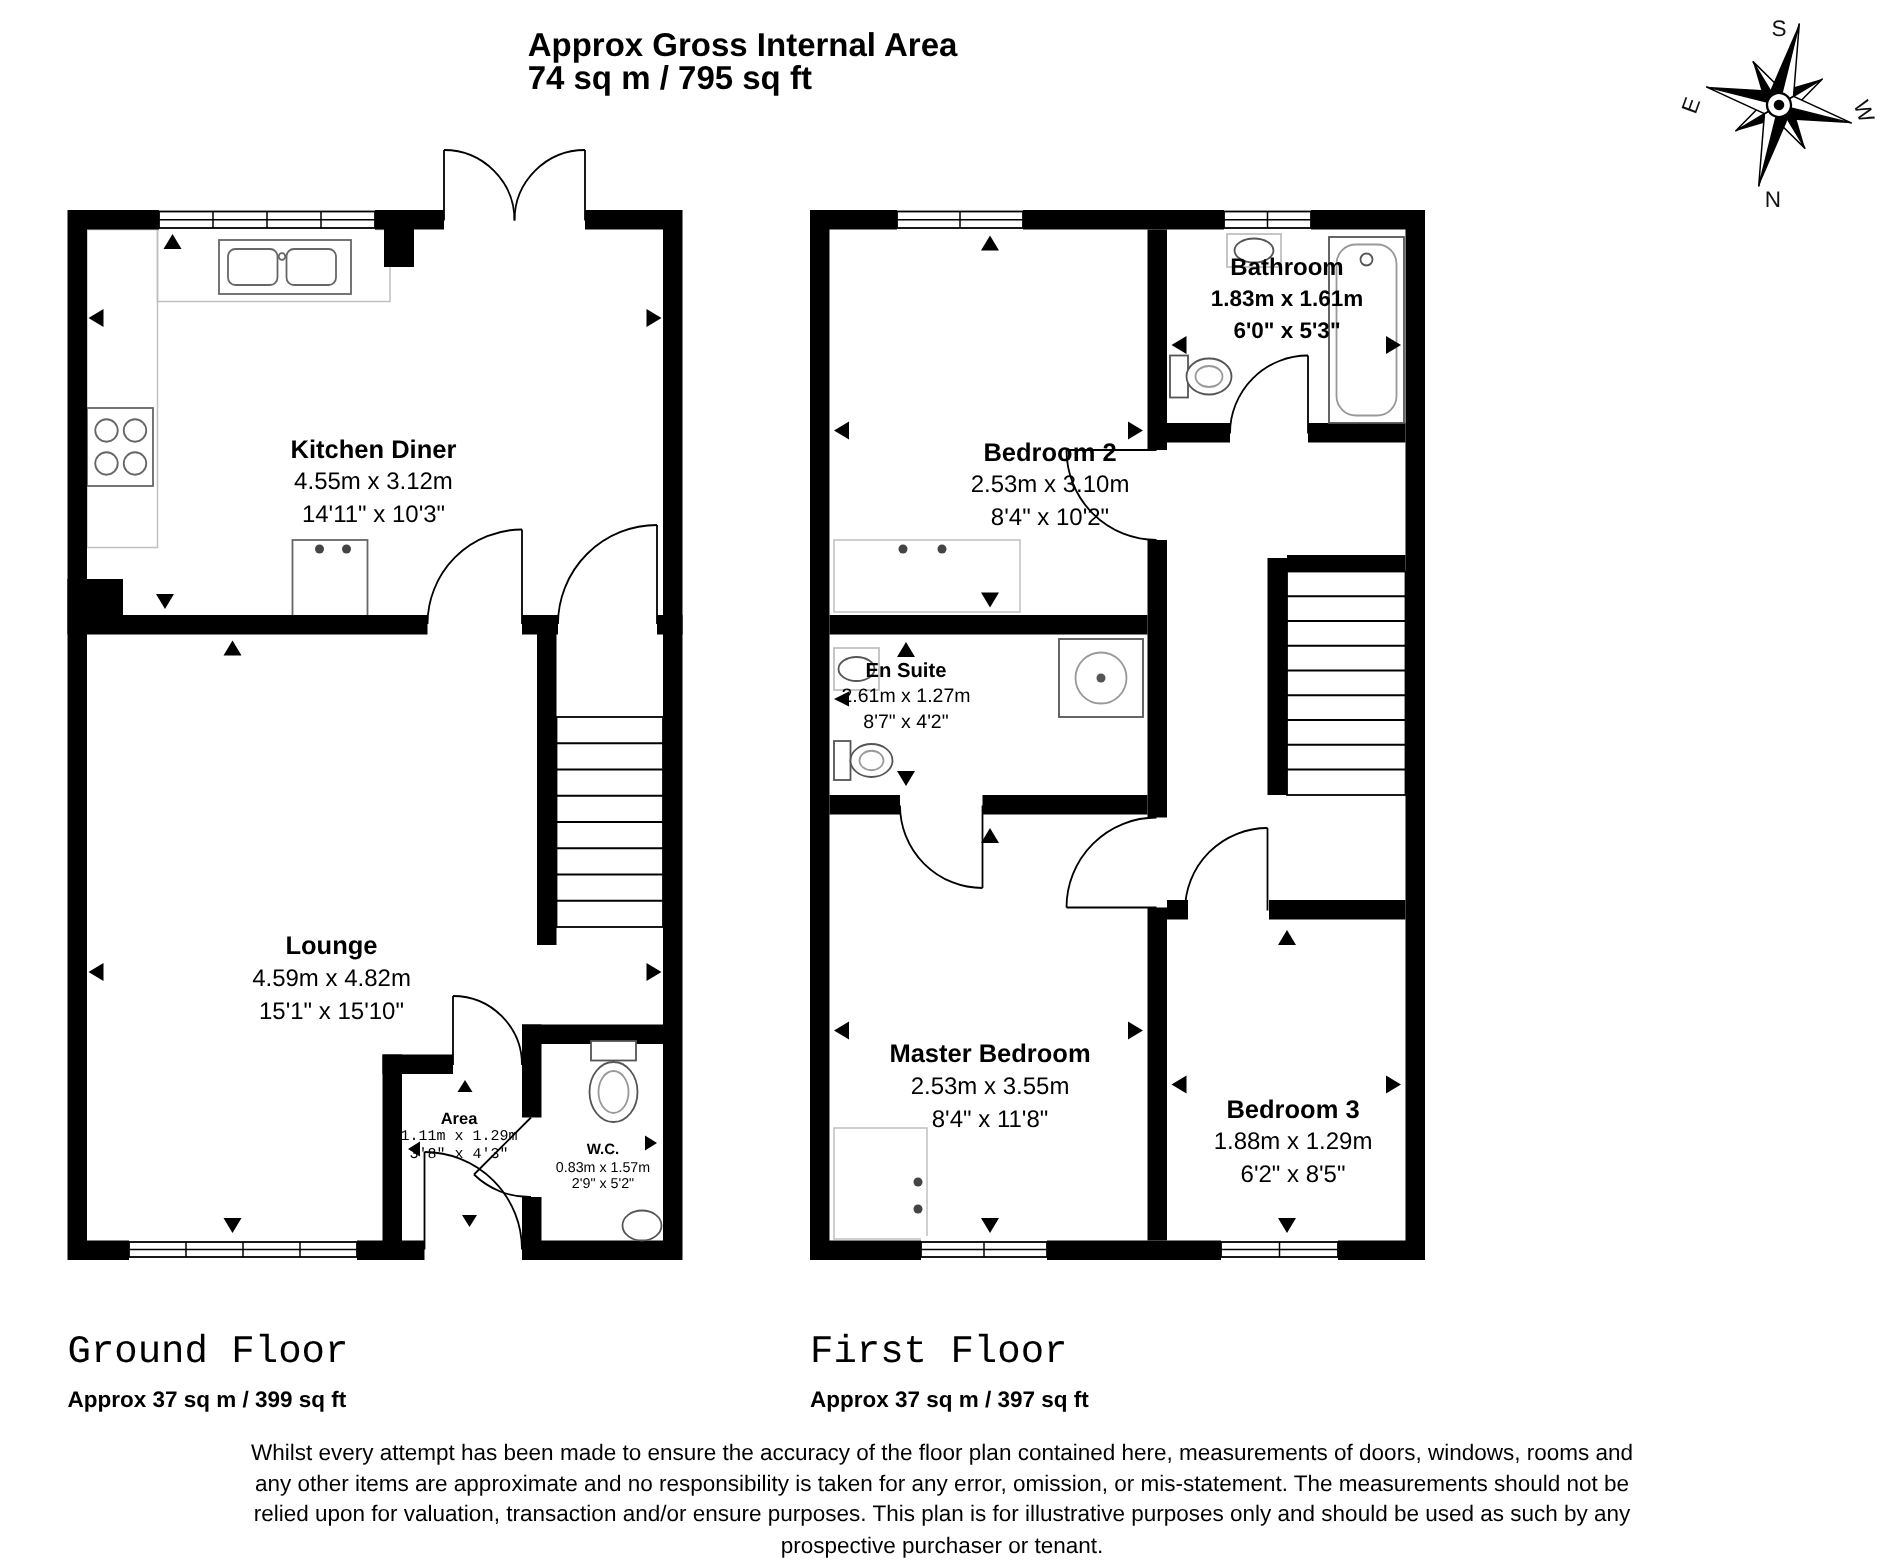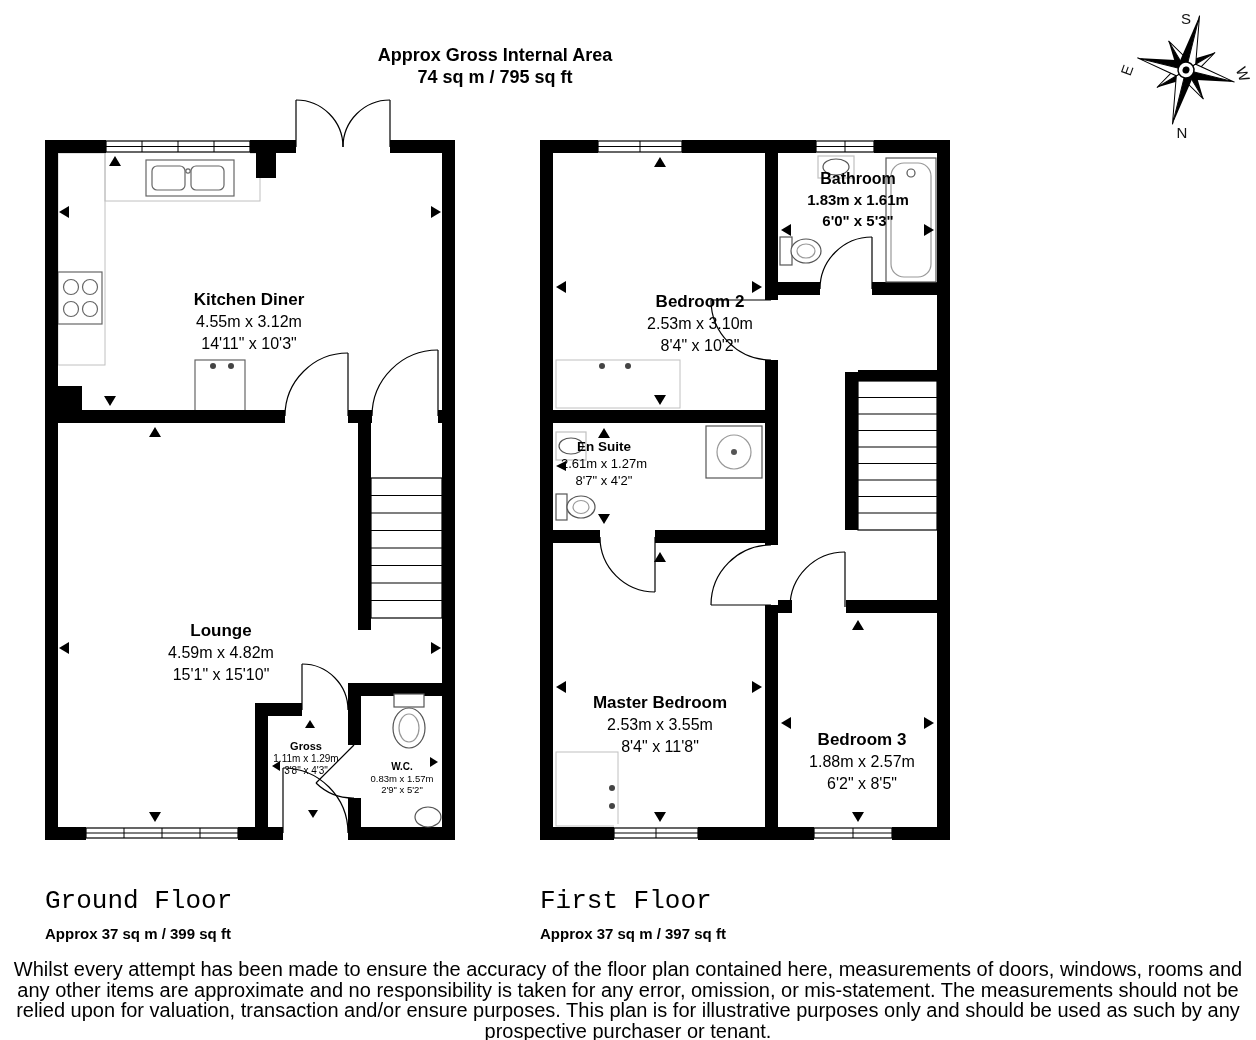--- a/index.html
+++ b/index.html
@@ -2,41 +2,41 @@
 <html><head>
 <meta charset="utf-8">
 <style>
   html,body{margin:0;padding:0;}
   body{
     width:1256px;height:1040px;position:relative;background:#fff;color:#000;
     font-family:"Liberation Sans",sans-serif;overflow:hidden;
   }
   .plan-svg{position:absolute;left:0;top:0;}
   .header{
-    position:absolute;left:495px;top:44px;transform:translateX(-50%);
-    text-align:center;font-weight:bold;font-size:18px;line-height:22px;white-space:nowrap;
+    position:absolute;left:495px;top:19px;transform:translateX(-50%);
+    font-weight:bold;font-size:22px;line-height:22px;white-space:nowrap;
   }
   .room-label{position:absolute;transform:translateX(-50%);text-align:center;white-space:nowrap;}
   .room-name{font-weight:bold;}
   .lg .room-name{font-size:17px;line-height:22px;margin-top:40px;}
   .lg .room-dims{font-size:16px;line-height:22px;}
   .ml .room-name{font-size:16px;line-height:21px;}
   .ml .room-dims{font-size:15px;line-height:21px;font-weight:bold;}
   .md .room-name{font-size:13.5px;line-height:17px;}
   .md .room-dims{font-size:13px;line-height:17px;}
   .sm .room-name{font-size:11px;line-height:13px;}
-  .sm .room-dims{font-size:10px;line-height:12px;}
+  .sm .room-dims{font-size:10px;line-height:12px;font-family:Liberation Mono, monospace;}
   .xs .room-name{font-size:10px;line-height:12px;}
   .xs .room-dims{font-size:9.5px;line-height:11px;}
   .floor-label{position:absolute;}
   .floor-name{font-size:26px;font-family:Liberation Mono, monospace;}
   .floor-area{font-size:15px;font-weight:bold;margin-top:9px;}
   .disclaimer{
     position:absolute;left:0;right:0;top:959px;text-align:center;
-    font-size:20px;line-height:20.5px;
+    font-size:15px;line-height:20.5px;
   }
 </style>
 </head>
 <body>
 
 <svg class="plan-svg" width="1256" height="1040" viewBox="0 0 1256 1040">
 
   <g>
 
     <g stroke="#c0c0c0" fill="none" stroke-width="1">
@@ -308,21 +308,21 @@
   <div class="room-name">Kitchen Diner</div>
   <div class="room-dims">4.55m x 3.12m</div>
   <div class="room-dims">14'11" x 10'3"</div>
 </div>
 <div class="room-label lg" style="left:221px;top:580px">
   <div class="room-name">Lounge</div>
   <div class="room-dims">4.59m x 4.82m</div>
   <div class="room-dims">15'1" x 15'10"</div>
 </div>
 <div class="room-label sm" style="left:306px;top:740px">
-  <div class="room-name">Gross</div>
+  <div class="room-name">Area</div>
   <div class="room-dims">1.11m x 1.29m</div>
   <div class="room-dims">3'8" x 4'3"</div>
 </div>
 <div class="room-label xs" style="left:402px;top:761px">
   <div class="room-name">W.C.</div>
   <div class="room-dims">0.83m x 1.57m</div>
   <div class="room-dims">2'9" x 5'2"</div>
 </div>
 
 <div class="room-label lg" style="left:700px;top:251px">
@@ -340,21 +340,21 @@
   <div class="room-dims">2.61m x 1.27m</div>
   <div class="room-dims">8'7" x 4'2"</div>
 </div>
 <div class="room-label lg" style="left:660px;top:652px">
   <div class="room-name">Master Bedroom</div>
   <div class="room-dims">2.53m x 3.55m</div>
   <div class="room-dims">8'4" x 11'8"</div>
 </div>
 <div class="room-label lg" style="left:862px;top:689px">
   <div class="room-name">Bedroom 3</div>
-  <div class="room-dims">1.88m x 2.57m</div>
+  <div class="room-dims">1.88m x 1.29m</div>
   <div class="room-dims">6'2" x 8'5"</div>
 </div>
 
 <div class="floor-label" style="left:45px;top:886px">
   <div class="floor-name">Ground Floor</div>
   <div class="floor-area">Approx 37 sq m / 399 sq ft</div>
 </div>
 <div class="floor-label" style="left:540px;top:886px">
   <div class="floor-name">First Floor</div>
   <div class="floor-area">Approx 37 sq m / 397 sq ft</div>

